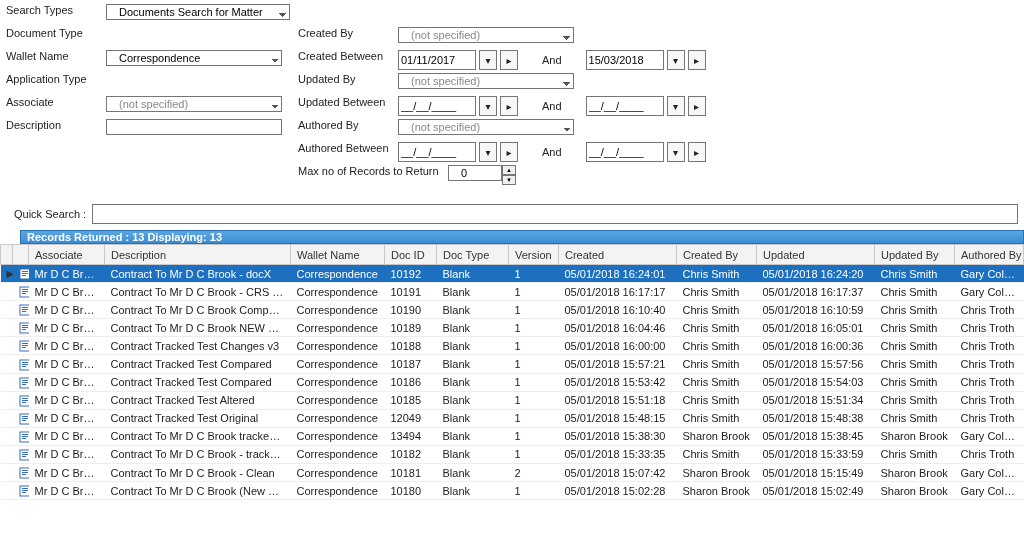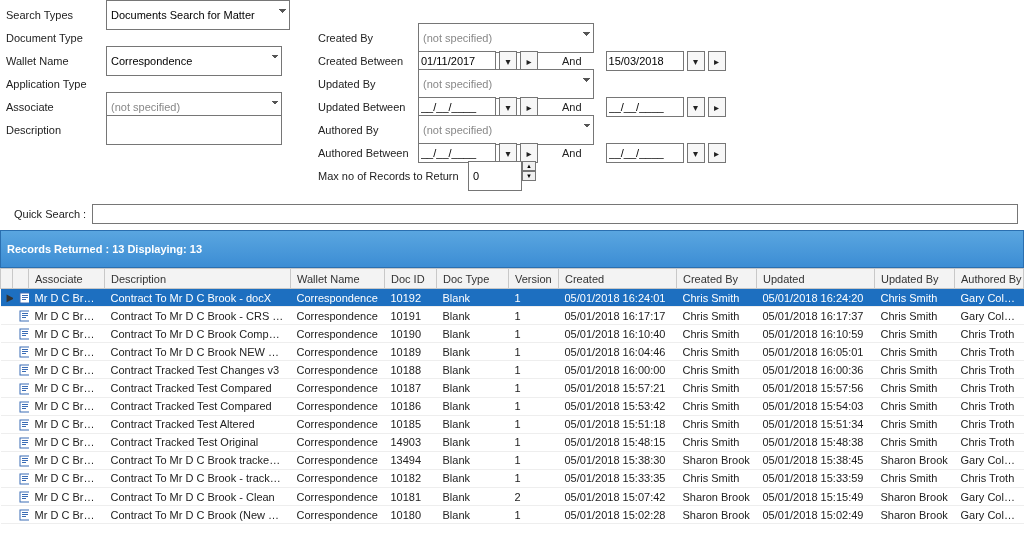--- a/index.html
+++ b/index.html
@@ -1,37 +1,37 @@
 <!DOCTYPE html>
 <html><head>
 <meta charset="utf-8">
 <style>
 * { box-sizing: border-box; margin: 0; padding: 0; }
 body { font-family: "Segoe UI", Tahoma, sans-serif; font-size: 11px; color: #222; background: #fff; width: 1024px; }
 .section { padding: 4px 6px; }
-.row { display: flex; align-items: center; height: 22px; margin-bottom: 1px; }
+.row { display: flex; align-items: flex-start; height: 22px; margin-bottom: 1px; }
 .lbl { width: 100px; }
-.filter-cols { display: flex; gap: 36px; }
-.sel, .txt, .num { height: 30px; border: 1px solid #767676; background: #fff; font: inherit; padding: 1px 4px; }
+.filter-cols { display: flex; gap: 16px; }
+.sel, .txt, .num { height: 16px; border: 1px solid #767676; background: #fff; font: inherit; padding: 1px 12px; }
 .sel { appearance: none; -webkit-appearance: none; background-image: linear-gradient(45deg, transparent 50%, #555 50%), linear-gradient(135deg, #555 50%, transparent 50%); background-position: right 6px top 8px, right 2px top 8px; background-size: 4px 4px, 4px 4px; background-repeat: no-repeat; padding-right: 18px; }
 .wide { width: 176px; }
 .wider { width: 184px; }
 .empty-sel { color: #888; }
 .filter-hdr { font-weight: 600; margin: 12px 0 4px 0; }
 .date-group { display: flex; align-items: center; gap: 3px; }
 .date-in { width: 78px; height: 20px; border: 1px solid #767676; padding: 9px 2px; font: inherit; }
 .dp-btn, .sm-btn { width: 18px; height: 20px; border: 1px solid #767676; background: #f7f7f7; font-size: 10px; display: inline-flex; align-items: center; justify-content: center; cursor: pointer; }
 .and { margin: 0 21px; }
 .spinner { display: flex; }
 .spinner .num { width: 54px; text-align: left; }
 .spinner .spins { display: flex; flex-direction: column; }
 .spinner .spins button { width: 14px; height: 10px; border: 1px solid #767676; background: #f0f0f0; font-size: 6px; line-height: 6px; padding: 0; cursor: pointer; }
 .quick-row { display: flex; align-items: center; padding: 6px; gap: 6px; margin-top: 6px; margin-left: 8px; }
 .quick-row input { flex: 1; height: 20px; border: 1px solid #767676; padding: 1px 4px; font: inherit; }
-.status-bar { background: linear-gradient(#5aa6e0, #3c8dd4); color: #fff; font-weight: 600; padding: 12px 6px; border: 1px solid #2a6fb0; }
+.status-bar { background: linear-gradient(#5aa6e0, #3c8dd4); color: #fff; font-weight: 600; padding: 0 6px; border: 1px solid #2a6fb0; margin-left: 20px; }
 .grid { border-collapse: collapse; width: 100%; table-layout: fixed; }
 .grid th { background: #f3f3f3; border: 1px solid #c8c8c8; text-align: left; font-weight: 400; padding: 3px 6px; height: 20px; color: #333; white-space: nowrap; overflow: hidden; }
 .grid td { border-bottom: 1px solid #eee; padding: 2px 6px; height: 18px; white-space: nowrap; overflow: hidden; text-overflow: ellipsis; }
 .grid tbody tr.selected { background: #1d6fc0; color: #fff; }
 .row-icon { width: 14px; height: 12px; display: inline-block; vertical-align: middle; margin-right: 2px; }
 .row-icon svg { width: 14px; height: 12px; }
 .marker-col { width: 12px; }
 .marker { font-size: 10px; color: #333; }
 </style>
 </head>
@@ -347,21 +347,21 @@
         <td class="marker"></td>
         <td><span class="row-icon"><svg viewBox="0 0 14 12">
               <rect x="1" y="1" width="10" height="10" fill="#fff" stroke="#3a6cb5" stroke-width="1"></rect>
               <rect x="3" y="3" width="6" height="1" fill="#3a6cb5"></rect>
               <rect x="3" y="5" width="6" height="1" fill="#3a6cb5"></rect>
               <rect x="3" y="7" width="4" height="1" fill="#3a6cb5"></rect>
             </svg></span></td>
         <td>Mr D C Brook</td>
         <td>Contract Tracked Test Original</td>
         <td>Correspondence</td>
-        <td>14903</td>
+        <td>12049</td>
         <td>Blank</td>
         <td>1</td>
         <td>05/01/2018 15:48:15</td>
         <td>Chris Smith</td>
         <td>05/01/2018 15:48:38</td>
         <td>Chris Smith</td>
         <td>Chris Troth</td>
       </tr>
       <tr>
         <td class="marker"></td>

